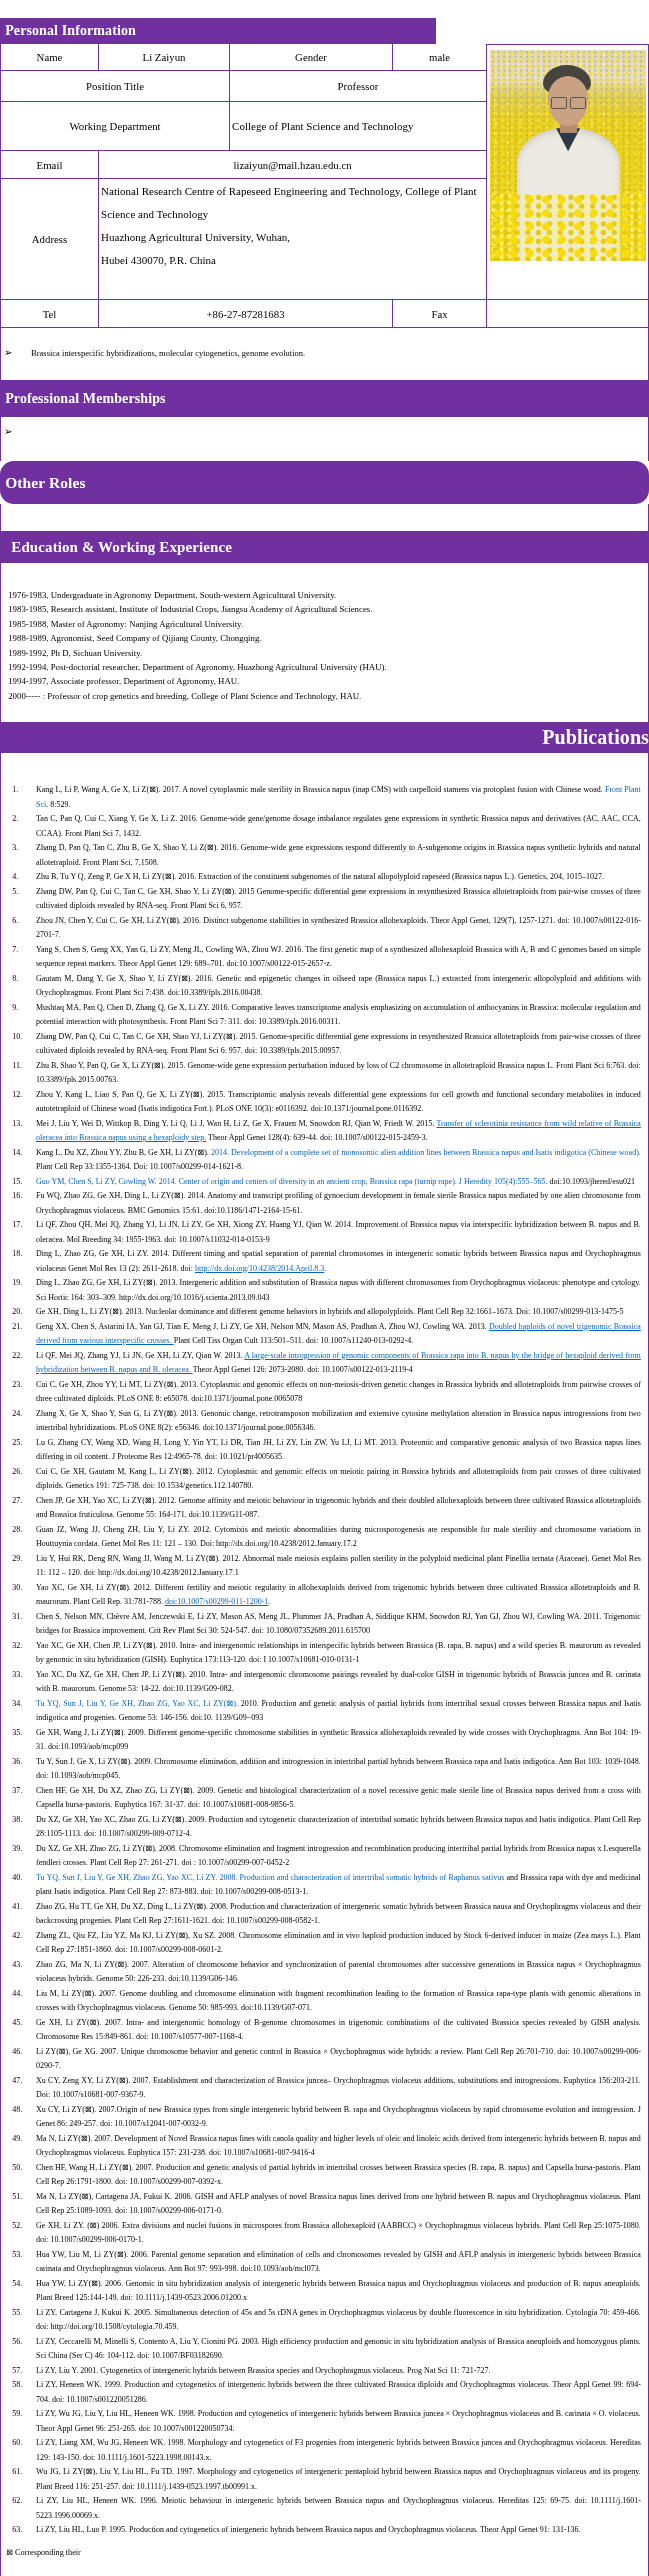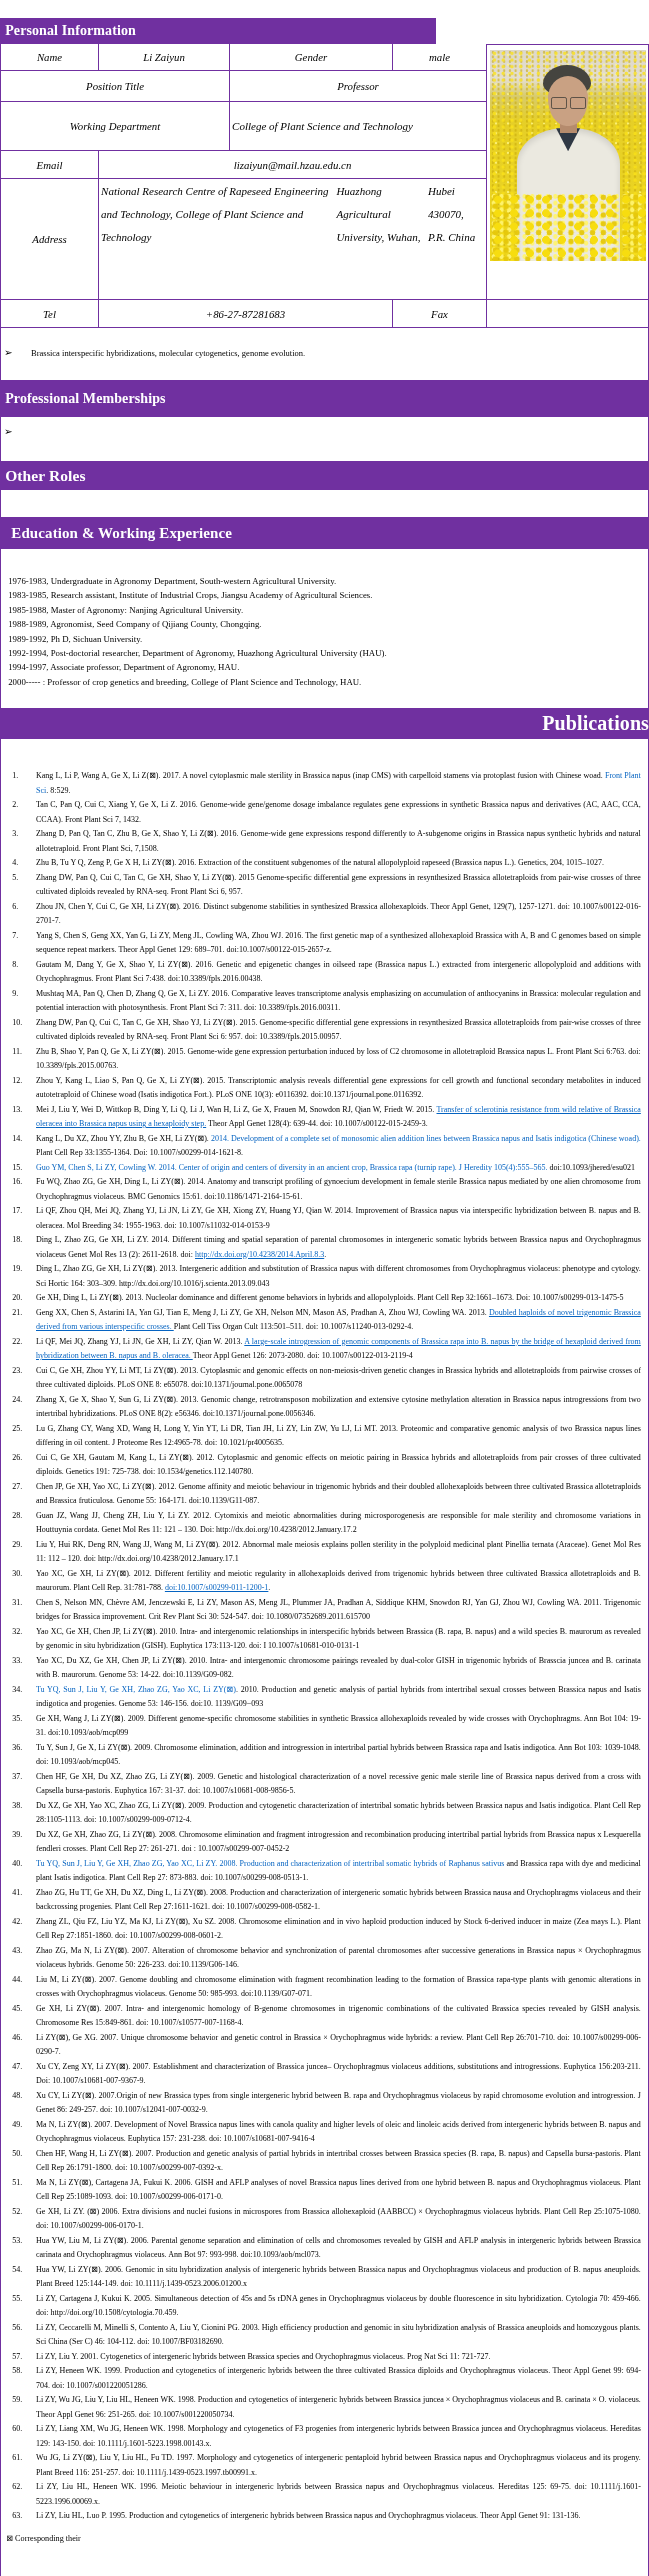--- a/index.html
+++ b/index.html
@@ -10,24 +10,24 @@
   .band .bt{padding-left:5.2px;letter-spacing:0.1px;}
   .top-margin{height:18px;}
   
   .pi-band{height:26px;width:436px;font-size:14px;}
   .pi-grid{display:grid;width:649px;height:284px;box-sizing:border-box;
      grid-template-columns:98px 131px 163px 94px 162px;
      grid-template-rows:27px 31px 49px 28px 121px 28px;
      border-left:1px solid #7030A0;}
   .cell{border-right:1px solid #7030A0;border-bottom:1px solid #7030A0;
      display:flex;align-items:center;justify-content:center;font-size:10.8px;
-     box-sizing:border-box;background:#fff;text-align:center;padding:0 2.1px;font-style:italic;}
+     box-sizing:border-box;background:#fff;text-align:center;padding:0 2.1px;}
   .cell.left{justify-content:flex-start;text-align:left;}
   .dept-val,.addr{line-height:23px;font-size:11px;}
-  .addr{align-items:flex-start;padding-top:1px;flex-direction:row;justify-content:center;}
+  .addr{align-items:flex-start;padding-top:1px;flex-direction:column;justify-content:center;}
   .photo-cell{grid-column:5;grid-row:1/6;border-top:1px solid #7030A0;position:relative;
      border-right:1px solid #7030A0;border-bottom:1px solid #7030A0;background:#fff;}
   
   .photo{position:absolute;left:3.1px;right:2.1px;top:5.2px;height:211px;overflow:hidden;
      background:linear-gradient(180deg,#ddd8cb 0%,#e4decf 14%,#d8cb6a 22%,#e6cf27 34%,#eed71e 100%);}
   .photo::before{content:"";position:absolute;inset:0;
      background-image:
        radial-gradient(circle, rgba(250,225,25,.95) 0 1.5px, transparent 2.1px),
        radial-gradient(circle, rgba(200,170,10,.7) 0 1px, transparent 1.5px),
        radial-gradient(circle, rgba(255,248,140,.9) 0 1px, transparent 1.5px);
@@ -52,21 +52,21 @@
   
   .box{box-sizing:border-box;border-left:1px solid #7030A0;border-right:1px solid #7030A0;background:#fff;position:relative;}
   .band-lg{height:28px;font-size:15.5px;}
   .ri-box{height:52px;}
   .ri-line{position:absolute;top:18.5px;left:3.1px;right:10.3px;display:flex;align-items:flex-start;}
   .arrow{font-size:10.3px;line-height:12.4px;width:27px;flex:none;}
   .ri-text{font-size:8.5px;line-height:12.4px;}
   .pm-band{height:37px;font-size:14px;}
   .pm-box{height:44px;}
   .pm-box .arrow{position:absolute;top:9.3px;left:3.1px;}
-  .or-band{height:29px;font-size:15.5px;}
+  .or-band{height:43px;font-size:15.5px;border-radius:14px;}
   .or-box{height:27px;}
   .ed-band{height:32px;font-size:15px;}
   .ed-band .bt{padding-left:11.3px;}
   .ed-box{height:159px;padding:25px 5.2px 0 7.2px;}
   .ed-line{font-size:8.8px;line-height:14.4px;}
   .pub-band{height:31px;font-size:20px;justify-content:flex-end;}
   .pub-box{height:1947px;overflow:hidden;padding-top:30px;}
   .pub{display:flex;}
   .pub-num{flex:none;width:35px;padding-left:11.3px;box-sizing:border-box;font-size:8px;line-height:14.5px;}
   .pub-body{flex:1;padding-right:7.2px;text-align:justify;font-size:8px;line-height:14.5px;}

